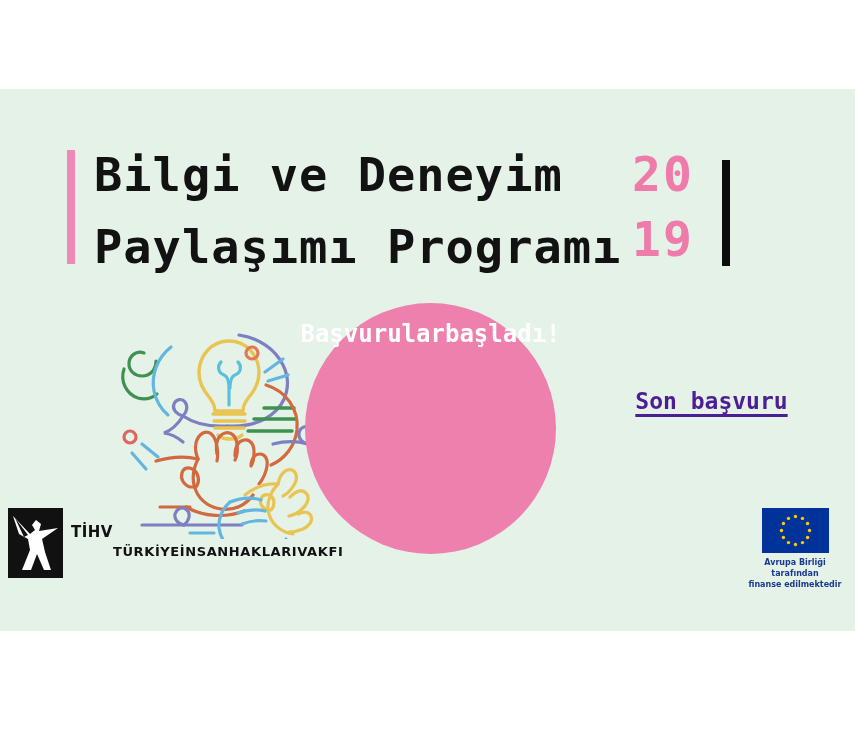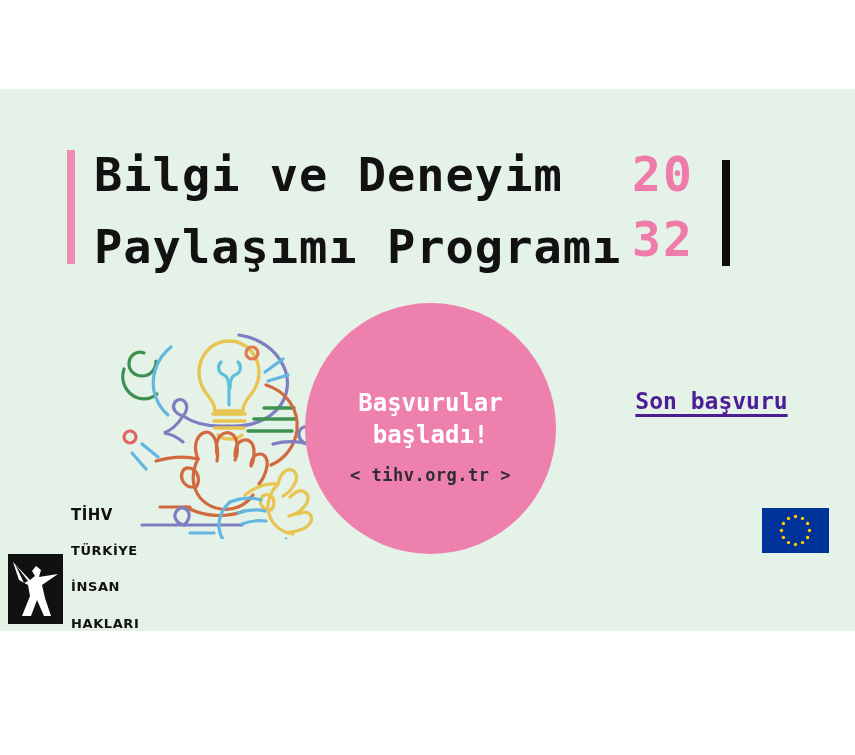--- a/index.html
+++ b/index.html
@@ -96,22 +96,22 @@
     background: #ee80ae;
     z-index: 4;
   }
   .circle-text {
     position: absolute;
     left: 0;
     top: 0;
     width: 251px;
     height: 251px;
     display: flex;
-    flex-direction: column;
-    align-items: center;
+    flex-direction: row;
+    align-items: flex-start;
     justify-content: center;
     box-sizing: border-box;
     padding-top: 16px;
   }
   .circle-head {
     font-family: "DejaVu Sans Mono", monospace;
     font-weight: bold;
     font-size: 24px;
     color: #ffffff;
     line-height: 1.32;
@@ -181,21 +181,21 @@
   }
   .tihv-mark {
     width: 55px;
     height: 70px;
     background: #111111;
     position: relative;
     flex: none;
   }
   .tihv-text {
     display: flex;
-    flex-direction: column;
+    flex-direction: row;
     justify-content: flex-end;
   }
   .tihv-name {
     font-family: "DejaVu Sans", sans-serif;
     font-weight: bold;
     font-size: 15px;
     color: #111111;
     letter-spacing: 0.5px;
     line-height: 1.05;
   }
@@ -244,21 +244,21 @@
   <div class="card">
 
     <div class="headline-row">
       <div class="accent-bar-pink"></div>
       <div class="accent-bar-black"></div>
 
       <div class="title-line title-line-1">Bilgi ve Deneyim</div>
       <div class="title-line title-line-2">Paylaşımı Programı</div>
 
       <div class="year year-1">20</div>
-      <div class="year year-2">32</div>
+      <div class="year year-2">19</div>
     </div>
 
     <div class="illustration">
       <svg width="220" height="222" viewBox="0 0 220 222" fill="none" xmlns="http://www.w3.org/2000/svg">
 
         <g stroke="#3f9152" stroke-width="3.2" stroke-linecap="round" fill="none">
           <path d="M26 36 c-8 -3 -15 3 -15 11 c0 7 6 12 13 12 c8 0 14 -6 14 -15"></path>
           <path d="M6 52 c-4 12 2 25 14 29 c7 2 14 0 19 -4"></path>
         </g>
 
@@ -341,21 +341,20 @@
           <path d="M112 185 c-7 6 -12 16 -11 26 c2 16 16 27 35 27 c14 0 26 -6 32 -16"></path>
           <path d="M96 216 h-24"></path>
         </g>
       </svg>
     </div>
 
     <div class="pink-circle">
       <div class="circle-text">
         <div class="circle-head">Başvurular</div>
         <div class="circle-head">başladı!</div>
-        <div class="circle-url">&lt; tihv.org.tr &gt;</div>
       </div>
     </div>
 
     <div class="deadline">
       <span class="deadline-label">Son başvuru</span>
     </div>
 
     <div class="tihv-logo">
       <div class="tihv-mark">
         <svg width="55" height="70" viewBox="0 0 55 70" xmlns="http://www.w3.org/2000/svg">
@@ -386,16 +385,20 @@
             <circle cx="40.5" cy="34.6" r="1.7"></circle>
             <circle cx="33.5" cy="36.5" r="1.7"></circle>
             <circle cx="26.5" cy="34.6" r="1.7"></circle>
             <circle cx="21.4" cy="29.5" r="1.7"></circle>
             <circle cx="19.5" cy="22.5" r="1.7"></circle>
             <circle cx="21.4" cy="15.5" r="1.7"></circle>
             <circle cx="26.5" cy="10.4" r="1.7"></circle>
           </g>
         </svg>
       </div>
+      <div class="eu-caption">
+        <div>Avrupa Birliği tarafından</div>
+        <div>finanse edilmektedir</div>
+      </div>
     </div>
 
   </div>
 </div>
 
 </body></html>

